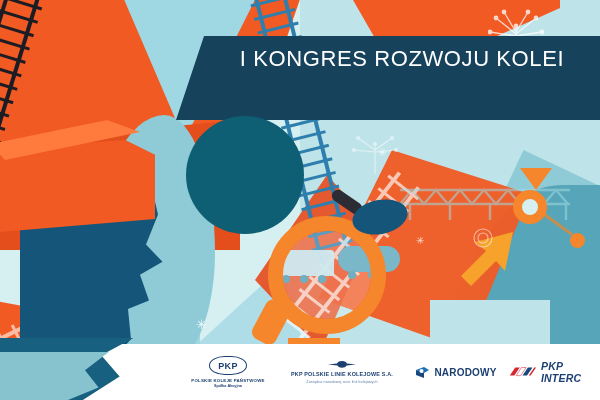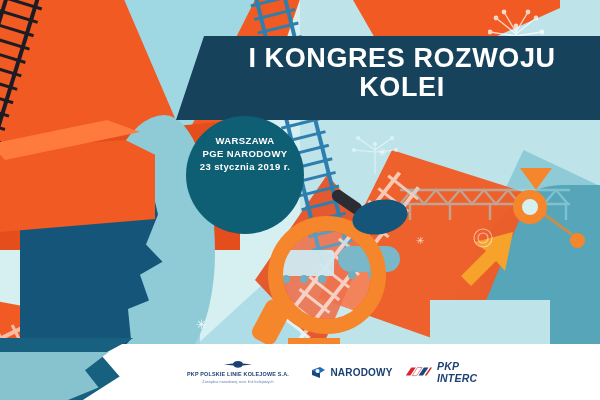--- a/index.html
+++ b/index.html
@@ -102,21 +102,21 @@
   .burst{position:absolute;opacity:.75;}
 
   
   .aster{position:absolute;color:#FFFFFF;font-size:13px;line-height:1;opacity:.9;}
   .aster.sm{font-size:10px;opacity:.75;}
 
   
   .banner{left:176px;top:36px;width:424px;height:84px;background:#16425C;
     clip-path:polygon(28px 0,100% 0,100% 100%,0 100%);}
   .banner-txt{position:absolute;left:206px;top:44px;width:392px;color:#FFFFFF;
-    font-weight:bold;font-size:27px;line-height:29px;letter-spacing:.6px;text-align:center;}
+    font-weight:normal;font-size:22px;line-height:29px;letter-spacing:.6px;text-align:center;}
   .banner-txt .l2{display:block;}
 
   
   .date-circle{left:186px;top:116px;width:118px;height:118px;border-radius:50%;background:#0E5E74;}
   .date-txt{position:absolute;left:186px;top:134px;width:118px;text-align:center;color:#FFFFFF;
     font-weight:bold;font-size:9.5px;line-height:13px;letter-spacing:.4px;}
 
   
   .footer{left:0;top:344px;width:600px;height:56px;background:#FFFFFF;}
   .footer-curve{left:0;top:338px;width:230px;height:62px;background:#17607F;
@@ -323,33 +323,33 @@
   <span class="aster" style="left:196px;top:318px">✳</span>
   <span class="aster sm" style="left:378px;top:148px">✳</span>
   <span class="aster sm" style="left:416px;top:236px">✳</span>
 
   <div class="layer banner"></div>
   <div class="banner-txt">
     <span>I KONGRES ROZWOJU KOLEI</span>
   </div>
 
   <div class="layer date-circle"></div>
-  <div class="date-txt">
-    <div>WARSZAWA</div>
-    <div>PGE NARODOWY</div>
-    <div>23 stycznia 2019 r.</div>
-  </div>
 
   <div class="layer footer-strip-or"></div>
   <div class="layer footer"></div>
   <div class="layer footer-curve"></div>
   <div class="layer footer-curve2"></div>
 
   <div class="logos">
 
+    <div class="logo" style="width:104px">
+      <div class="pkp-logo-mark">PKP</div>
+      <div class="pkp-l1">POLSKIE KOLEJE PAŃSTWOWE</div>
+      <div class="pkp-l2">Spółka Akcyjna</div>
+    </div>
 
     <div class="logo" style="width:124px">
       <svg class="plk-wing" viewBox="0 0 30 9">
         <path d="M15 1 C12 1 10.5 2.4 10 3.6 L1 4.4 L10.4 5.6 C11.4 7 13 7.8 15 7.8 C17 7.8 18.6 7 19.6 5.6 L29 4.4 L20 3.6 C19.5 2.4 18 1 15 1 Z" fill="#1C3F72"></path>
       </svg>
       <div class="plk-l1">PKP POLSKIE LINIE KOLEJOWE S.A.</div>
       <div class="plk-l2">Zarządca narodowej sieci linii kolejowych</div>
     </div>
 
     <div class="logo" style="width:104px">

